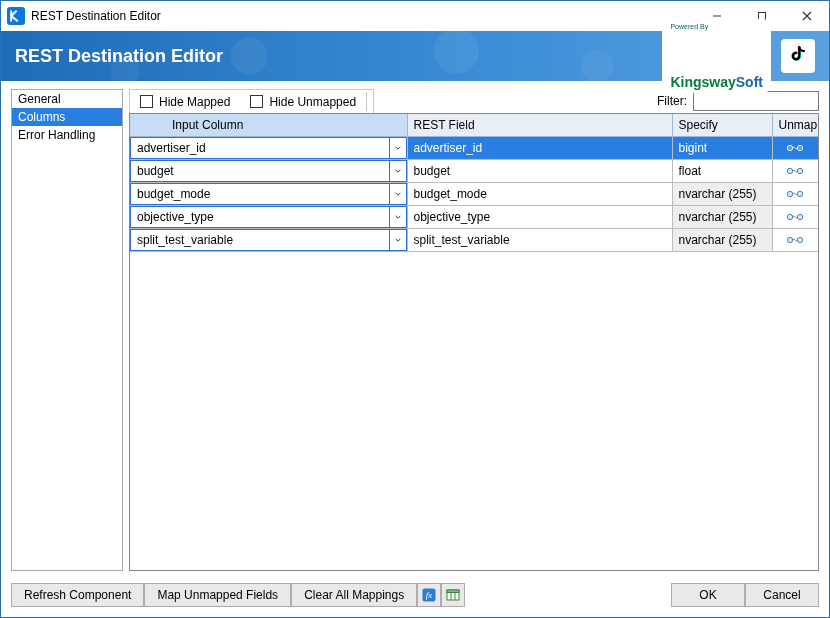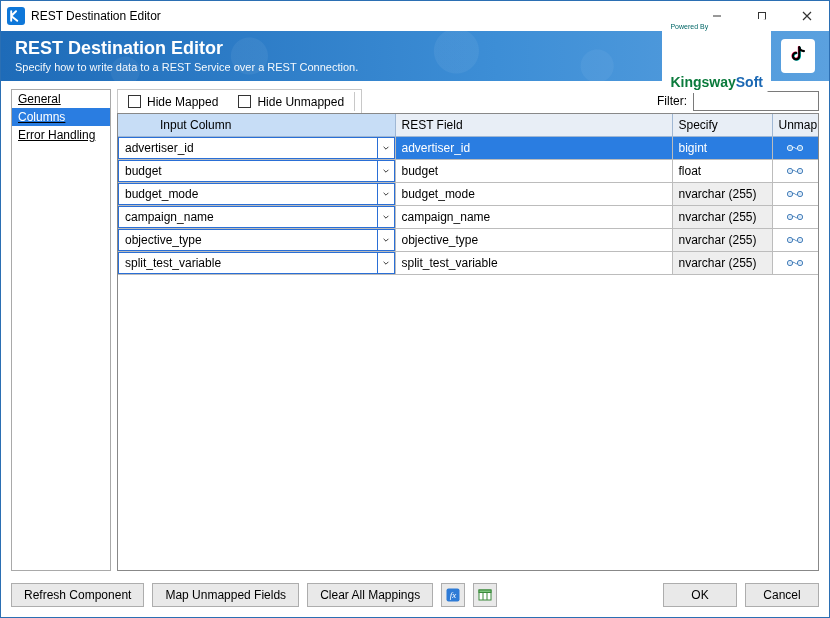--- a/index.html
+++ b/index.html
@@ -27,21 +27,21 @@
   .kingswaysoft { background:#fff; border-radius:8px; padding:4px 8px; display:flex; flex-direction:column; align-items:flex-start; line-height:1;gap:45px; }
   .kingswaysoft .pw { font-size:7px; color:#066; }
   .kingswaysoft .brand { font-size:14px; font-weight:700; }
   .kingswaysoft .brand .k1 { color:#0a7a3b; }
   .kingswaysoft .brand .k2 { color:#1a67b3; }
   .tiktok-badge { background:#fff; border-radius:4px; width:34px; height:34px; display:flex; align-items:center; justify-content:center; }
   .tiktok-badge svg { width:22px; height:22px; }
 
   .body-area { flex:1; display:flex; flex-direction:column; padding:8px 10px 10px 10px; gap:8px; min-height:0; }
   .content-row { flex:1; display:flex; gap:6px; min-height:0; }
-  .sidebar { width:100px; border:1px solid #a9a9a9; background:#fff;text-decoration:underline; }
+  .sidebar { width:112px; border:1px solid #a9a9a9; background:#fff; }
   .sidebar .side-item { padding:2px 6px; font-size:12px; cursor:default; }
   .sidebar .side-item.selected { background:#2a7de1; color:#fff; }
 
   .main-pane { flex:1; display:flex; flex-direction:column; min-height:0; }
   .toolbar-row { display:flex; align-items:center; height:24px; }
   .toolbar-left { display:flex; align-items:center; border:1px solid #c8c8c8; border-bottom:none; height:24px; background:#fff; }
   .divider-v { width:1px; align-self:stretch; background:#c8c8c8; margin:2px 0; }
   .chk { display:flex; align-items:center; gap:6px; padding:0 10px; height:100%; }
   .chk .box { width:13px; height:13px; border:1px solid #333; background:#fff; }
   .filter-group { margin-left:auto; display:flex; align-items:center; gap:6px; }
@@ -62,21 +62,21 @@
   .input-cell .combo-btn { width:18px; border:1px solid #2a6fd6; display:flex; align-items:center; justify-content:center; background:#fff; }
   .input-cell .combo-btn svg { width:8px; height:8px; }
   tr.rowsel td { background:#2a7de1; color:#fff;margin-left:9px; }
   tr.rowsel .input-cell .combo-text, tr.rowsel .input-cell .combo-btn { background:#fff; color:#000; }
   .dt-disabled { background:#eee; }
   .unmap-cell { text-align:center; }
   .unmap-cell svg { width:20px; height:12px; display:inline-block; vertical-align:middle; }
   tr.rowsel .unmap-cell { background:#2a7de1; }
   .grid-body-filler { flex:1; }
 
-  .footer-row { display:flex; align-items:center; gap:8px; padding-top:4px; }
+  .footer-row { display:flex; align-items:center; padding-top:4px; }
   .btn { height:24px; border:1px solid #adadad; background:#e9e9e9; padding:0 12px; font-family:inherit; font-size:12px; cursor:default; }
   .btn.small { width:24px; padding:0; display:inline-flex; align-items:center; justify-content:center; }
   .btn.small svg { width:14px; height:14px; }
   .footer-row .spacer { flex:1; }
   .btn.ok, .btn.cancel { width:74px; }
 
   col.c-input { width:277px; }
   col.c-rest  { width:auto; }
   col.c-dt    { width:100px; }
   col.c-unmap { width:46px; }
@@ -109,21 +109,20 @@
         <svg viewBox="0 0 10 10">
             <path d="M1 1 L9 9 M9 1 L1 9" stroke="#333" stroke-width="1.2"></path>
           </svg>
       </div>
     </div>
   </div>
 
   <div class="header-band">
     <div class="header-left">
       <div class="header-title">REST Destination Editor</div>
-      <div class="header-sub">Specify how to write data to a REST Service over a REST Connection.</div>
     </div>
     <div class="header-right">
       <div class="kingswaysoft">
         <span class="pw">Powered By</span>
         <span class="brand"><span class="k1">Kingsway</span><span class="k2">Soft</span></span>
       </div>
       <div class="tiktok-badge">
         <svg viewBox="0 0 24 24">
           <path d="M14 3v9.5a3.5 3.5 0 1 1-3.5-3.5" fill="none" stroke="#00f2ea" stroke-width="2.4" stroke-linecap="round"></path>
           <path d="M13 2.2v9.5a3.5 3.5 0 1 1-3.5-3.5" fill="none" stroke="#ff0050" stroke-width="2.4" stroke-linecap="round"></path>
@@ -233,43 +232,20 @@
                       <div class="combo-text">budget_mode</div>
                       <div class="combo-btn">
                         <svg viewBox="0 0 10 10">
                           <path d="M2 3.5 L5 6.5 L8 3.5" fill="none" stroke="#333" stroke-width="1.2"></path>
                         </svg>
                       </div>
                     </div>
                   </td>
                   <td>
                     <div class="cell-pad">budget_mode</div>
-                  </td>
-                  <td class="dt-disabled">
-                    <div class="cell-pad">nvarchar (255)</div>
-                  </td>
-                  <td class="unmap-cell"><svg viewBox="0 0 24 12">
-                      <ellipse cx="6" cy="6" rx="3.2" ry="3.2" fill="#dbe9f7" stroke="#2f6fb0" stroke-width="1"></ellipse>
-                      <ellipse cx="18" cy="6" rx="3.2" ry="3.2" fill="#dbe9f7" stroke="#2f6fb0" stroke-width="1"></ellipse>
-                      <path d="M9 6 C11 3,13 9,15 6" fill="none" stroke="#2f6fb0" stroke-width="1"></path>
-                    </svg></td>
-                </tr>
-                <tr>
-                  <td>
-                    <div class="input-cell">
-                      <div class="combo-text">campaign_name</div>
-                      <div class="combo-btn">
-                        <svg viewBox="0 0 10 10">
-                          <path d="M2 3.5 L5 6.5 L8 3.5" fill="none" stroke="#333" stroke-width="1.2"></path>
-                        </svg>
-                      </div>
-                    </div>
-                  </td>
-                  <td>
-                    <div class="cell-pad">campaign_name</div>
                   </td>
                   <td class="dt-disabled">
                     <div class="cell-pad">nvarchar (255)</div>
                   </td>
                   <td class="unmap-cell"><svg viewBox="0 0 24 12">
                       <ellipse cx="6" cy="6" rx="3.2" ry="3.2" fill="#dbe9f7" stroke="#2f6fb0" stroke-width="1"></ellipse>
                       <ellipse cx="18" cy="6" rx="3.2" ry="3.2" fill="#dbe9f7" stroke="#2f6fb0" stroke-width="1"></ellipse>
                       <path d="M9 6 C11 3,13 9,15 6" fill="none" stroke="#2f6fb0" stroke-width="1"></path>
                     </svg></td>
                 </tr>

